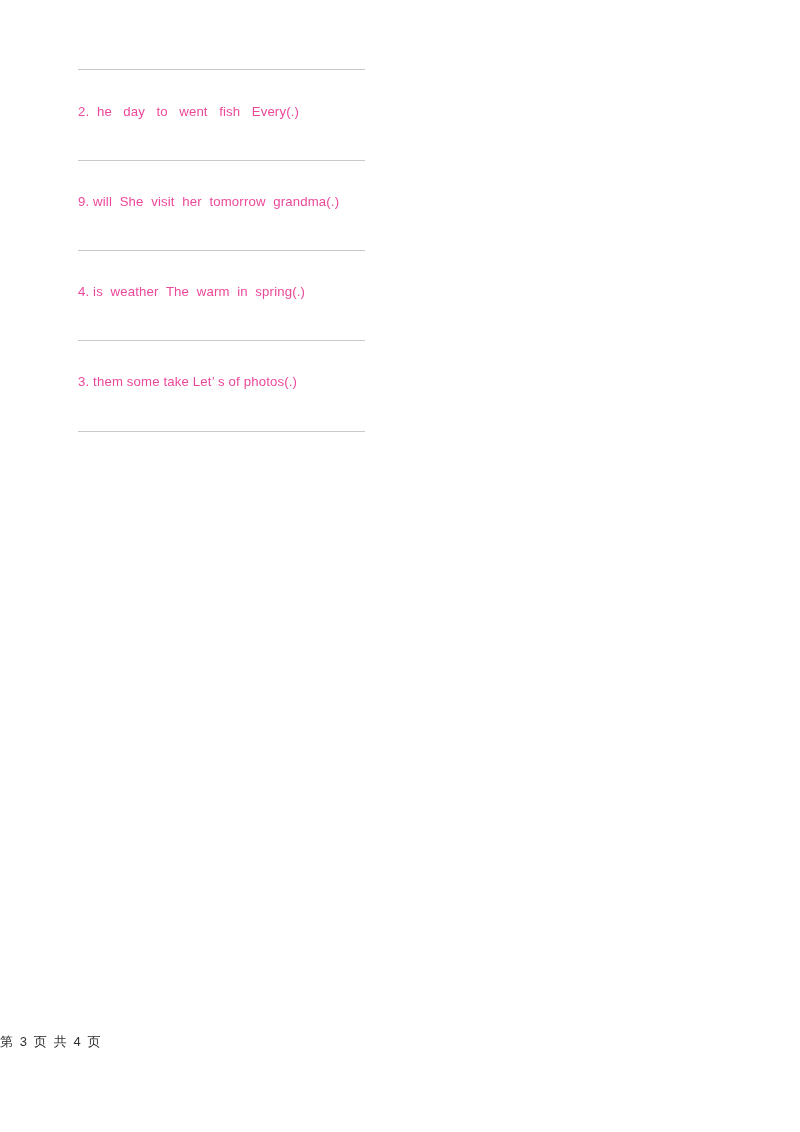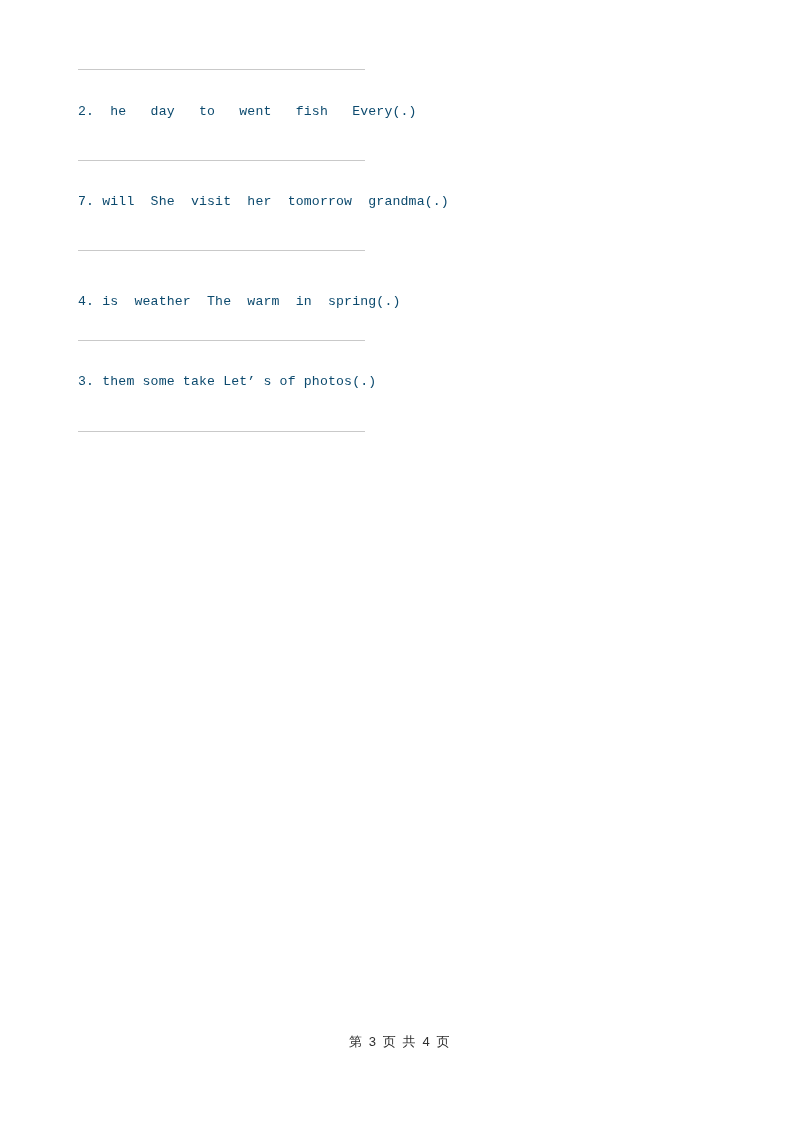--- a/index.html
+++ b/index.html
@@ -42,59 +42,58 @@
     border: 0;
     margin: 0;
     padding: 0;
   }
 
   
   .question {
     position: absolute;
     left: 0;
     white-space: pre;
-    color: #0c4a6e;
+    color: #ec4899;
     font-size: 13.2px;
     line-height: 18px;
     letter-spacing: 0.15px;
-    font-family: Liberation Mono, monospace;
+    font-family: Liberation Sans, sans-serif;
   }
 
   
   .footer {
     position: absolute;
     left: 0;
     top: 1033px;
     width: 800px;
-    text-align: center;
     color: #2f2f2f;
     font-size: 13px;
     letter-spacing: 1.6px;
     font-family: "Liberation Sans", "DejaVu Sans", sans-serif;
     white-space: pre;
   }
 </style>
 </head>
 <body>
 
 <div id="page">
 
   <div class="worksheet">
 
     <hr class="answer-rule" style="top:69px">
 
     <div class="question" style="top:103px">2.  he   day   to   went   fish   Every(.)</div>
 
     <hr class="answer-rule" style="top:160px">
 
-    <div class="question" style="top:193px">7. will  She  visit  her  tomorrow  grandma(.)</div>
+    <div class="question" style="top:193px">9. will  She  visit  her  tomorrow  grandma(.)</div>
 
     <hr class="answer-rule" style="top:250px">
 
-    <div class="question" style="top:293px">4. is  weather  The  warm  in  spring(.)</div>
+    <div class="question" style="top:283px">4. is  weather  The  warm  in  spring(.)</div>
 
     <hr class="answer-rule" style="top:340px">
 
     <div class="question" style="top:373px">3. them some take Let’ s of photos(.)</div>
 
     <hr class="answer-rule" style="top:431px">
 
   </div>
 
   <div class="footer">第 3 页 共 4 页</div>

